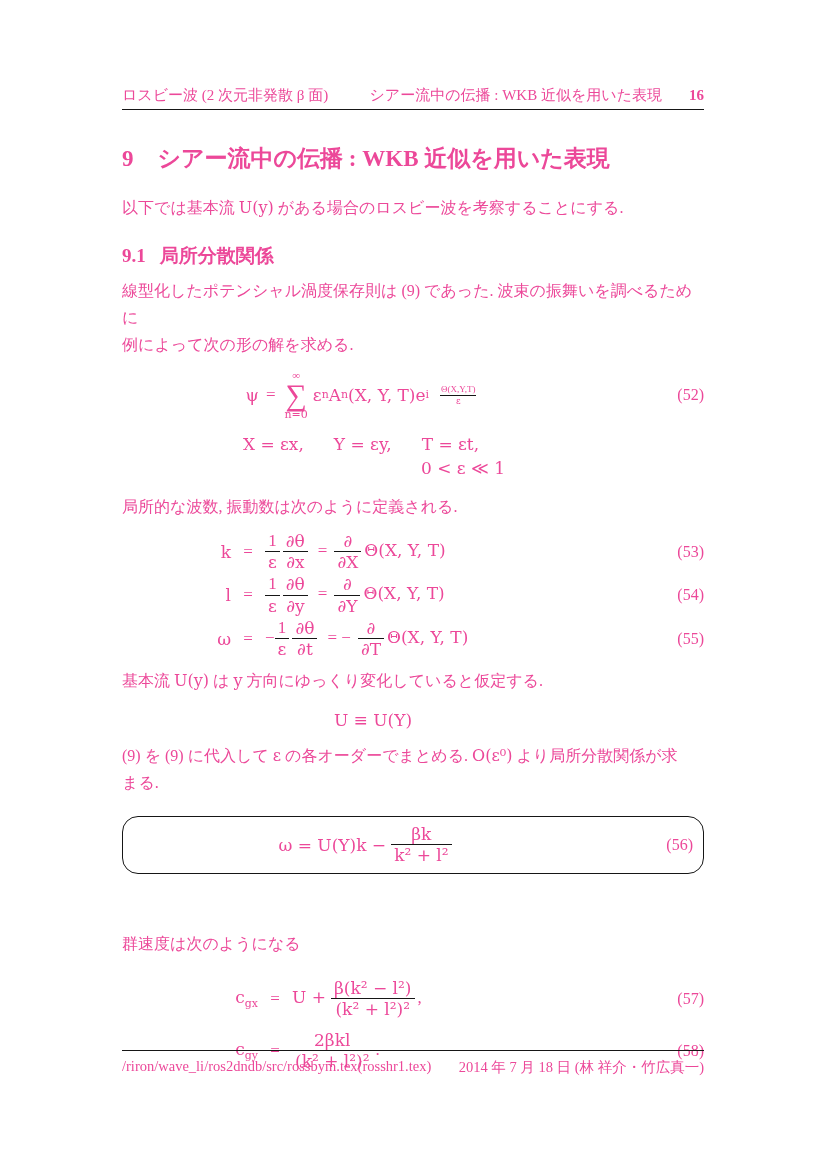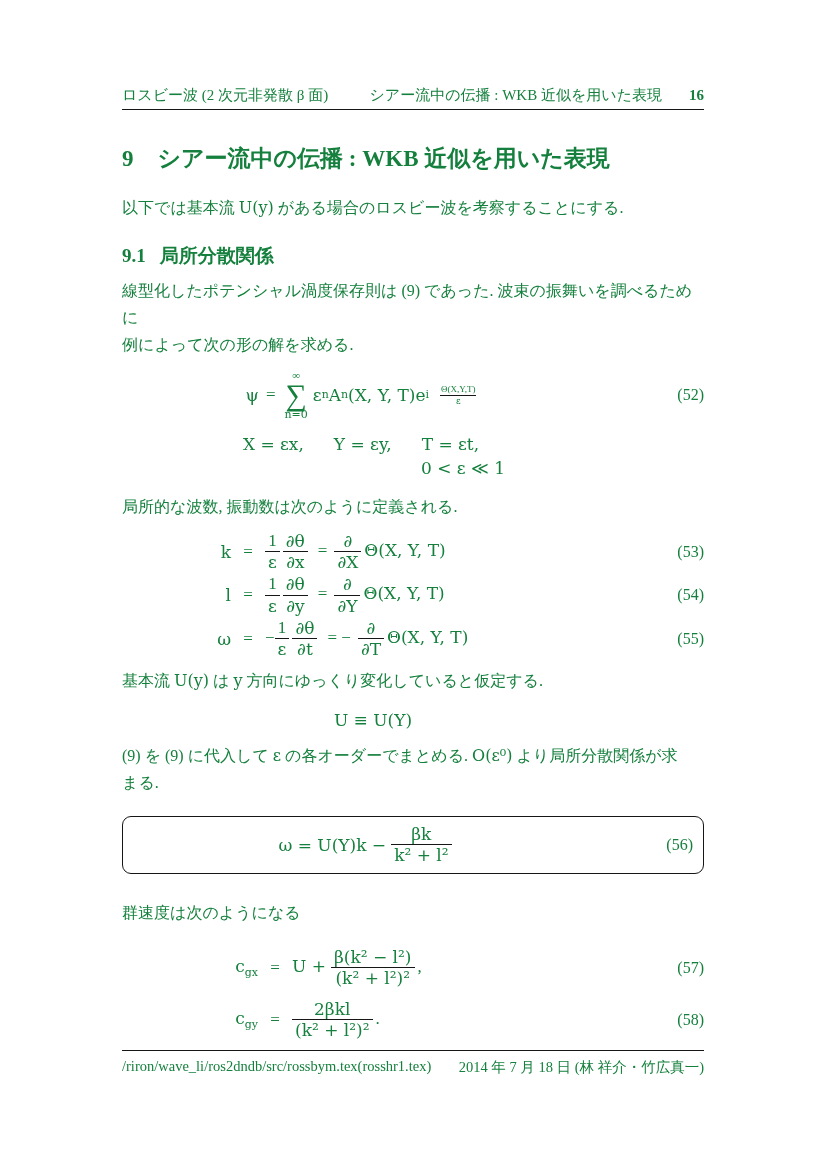--- a/index.html
+++ b/index.html
@@ -2,21 +2,21 @@
 <html><head>
 <meta charset="utf-8">
 <style>
   html,body{margin:0;padding:0;background:#ffffff;}
   .page{
     position:relative;
     width:826px;height:1169px;
     box-sizing:border-box;
     padding:86px 122px 0 122px;
     background:#fff;
-    color:#15803d;
+    color:#ec4899;
     font-family:"Liberation Serif","DejaVu Serif",serif;
     overflow:hidden;
   }
   
   .header{
     position:relative;height:19px;
     border-bottom:1px solid #161616;
     padding-bottom:4px;
     font-size:15px;line-height:19px;
     white-space:nowrap;
@@ -32,21 +32,21 @@
   }
   .subsec{
     margin:22px 0 0 0;
     font-size:19px;font-weight:bold;line-height:25px;
     display:flex;gap:14px;
   }
   
   .para{margin:0;font-size:16px;line-height:27px;}
   .mt20{margin-top:20px}.mt14{margin-top:14px}
   .mt10{margin-top:10px}.mt9{margin-top:9px}.mt8{margin-top:8px}
-  .mt56{margin-top:25px}
+  .mt56{margin-top:56px}
   .line{display:block;}
   .it{font-family:"DejaVu Serif","Liberation Serif",serif;}
   
   .eqrow{
     position:relative;
     display:flex;justify-content:center;align-items:center;
     font-size:17px;line-height:1.2;
   }
   .eqcontent{display:inline-flex;align-items:center;transform:translateX(-52px);white-space:nowrap;}
   .shiftR{transform:translateX(50px);}
@@ -73,21 +73,21 @@
   sup,sub{font-size:11px;}
   .expwrap{display:inline-block;vertical-align:super;font-size:11px;white-space:nowrap;}
   .sfrac{display:inline-block;vertical-align:middle;text-align:center;line-height:1;font-size:9px;margin-left:11px;}
   .sfn{display:block;border-bottom:1px solid #161616;padding:0 1px 1px 1px;}
   .sfd{display:block;padding-top:1px;}
   .gap{display:inline-block;width:30px;}
   .eqgroup .eqrow{margin-bottom:3px;min-height:40px;}
   
   .dispbox{
     position:relative;margin-top:20px;height:56px;
-    border:1px solid #161616;border-radius:9px;
+    border:1px solid #161616;border-radius:16px;
     display:flex;align-items:center;justify-content:center;
     font-size:17px;
   }
   .boxtag{right:10px;}
   
   .footer{
     position:absolute;left:122px;top:1050px;width:582px;
     border-top:1px solid #161616;
     padding-top:7px;
     font-size:14.5px;

